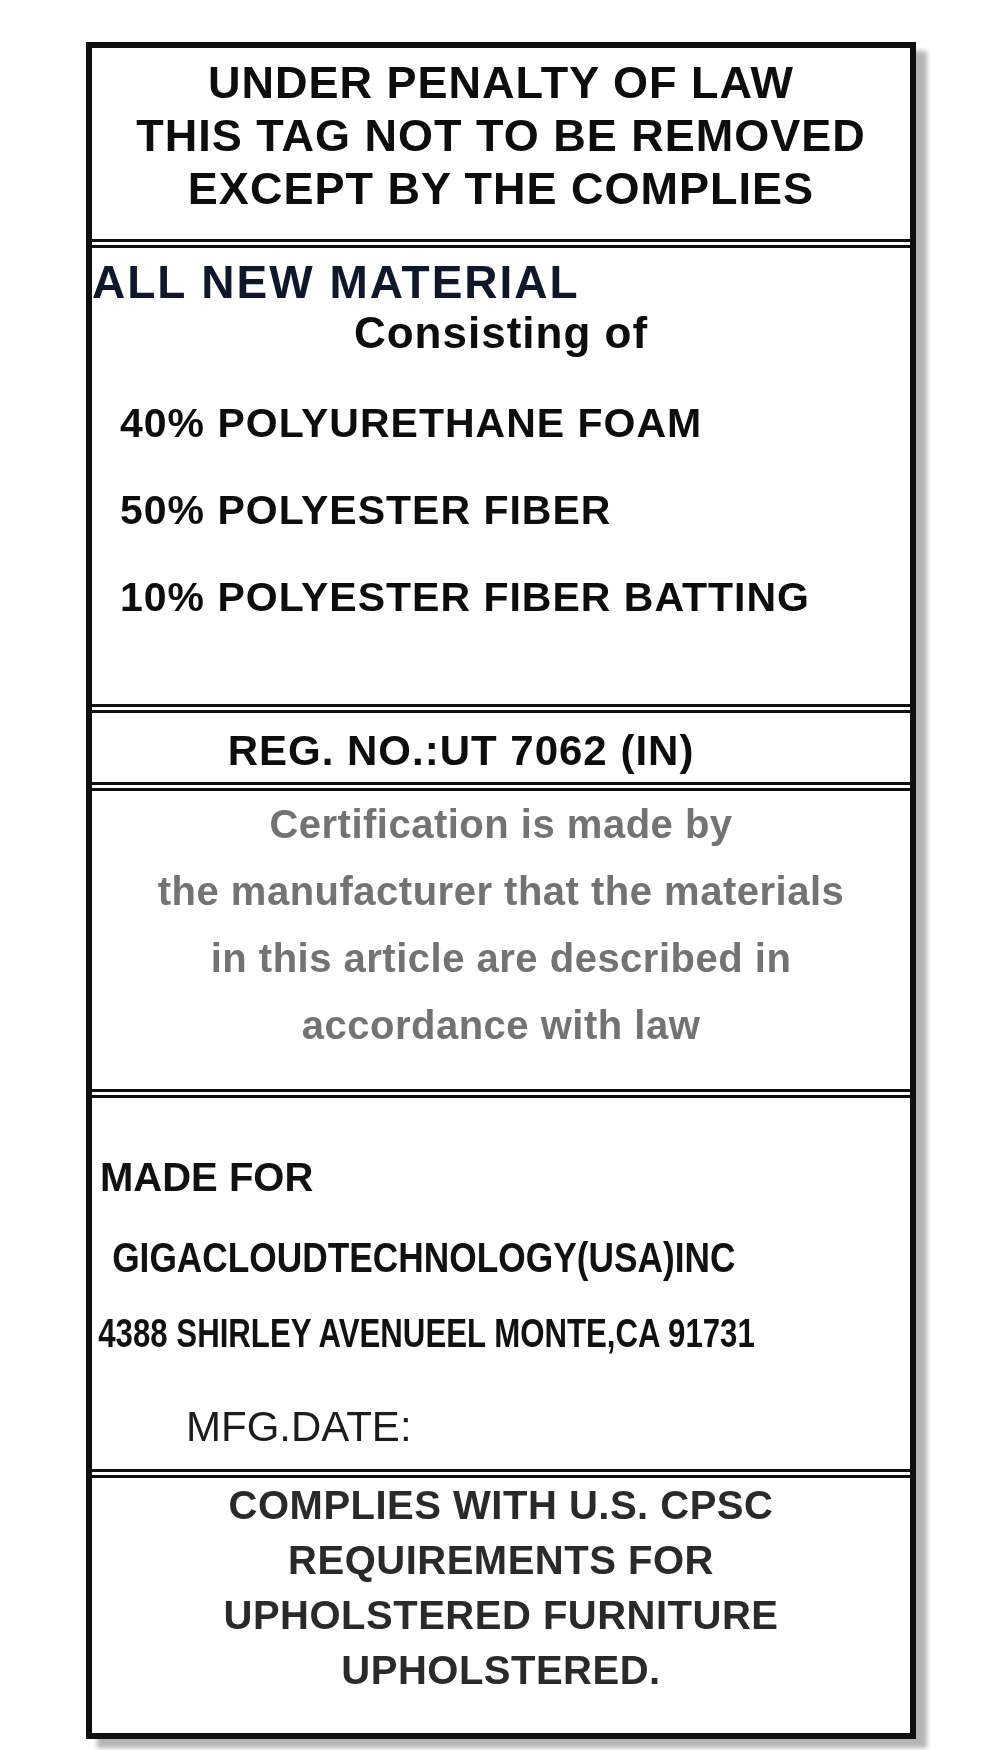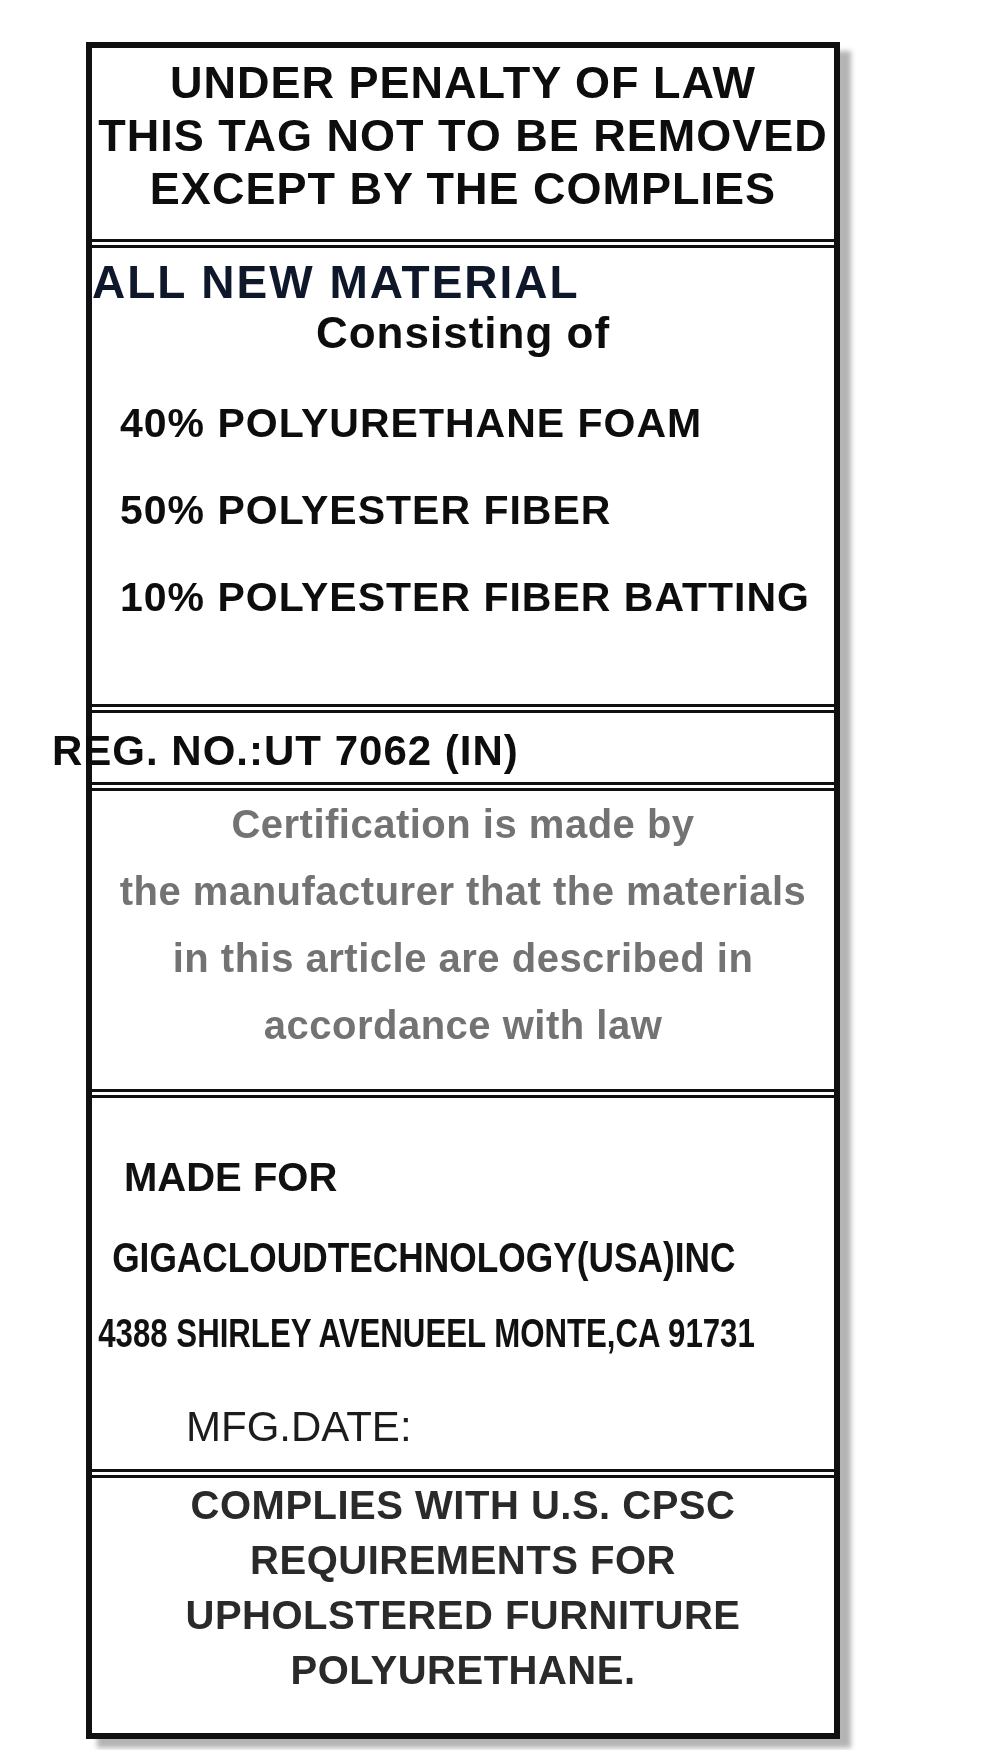--- a/index.html
+++ b/index.html
@@ -1,21 +1,21 @@
 <!DOCTYPE html>
 <html><head>
 <meta charset="utf-8">
 <style>
   html,body{margin:0;padding:0;background:#ffffff;}
   body{
     width:1000px;height:1750px;position:relative;overflow:hidden;
     font-family:"Liberation Sans", sans-serif;color:#141414;
   }
   .law-label{
-    position:absolute;left:86px;top:42px;width:754px;height:1697px;
+    position:absolute;left:86px;top:42px;width:830px;height:1697px;
     box-sizing:border-box;border:6px solid #101010;background:#fff;
     box-shadow:11px 9px 5px rgba(40,40,40,0.35);
     display:flex;flex-direction:column;
   }
   .section{box-sizing:border-box;flex:0 0 auto;}
   .section + .section{border-top:9px double #101010;}
 
   
   .sec-penalty{height:191px;padding-top:8px;}
   .penalty-line{
@@ -36,34 +36,34 @@
   .materials-items{margin-top:44px;padding-left:28px;}
   .materials-item{
     font-size:41px;font-weight:700;letter-spacing:1px;line-height:42px;
     margin-bottom:45px;white-space:nowrap;color:#0d0d0d;
   }
 
   
   .sec-registration{height:78px;padding-top:16px;}
   .registration-text{
     font-size:42px;font-weight:700;letter-spacing:1px;line-height:44px;
-    text-align:left;transform:translateX(-40px);color:#0d0d0d;white-space:nowrap;
+    text-align:center;transform:translateX(-40px);color:#0d0d0d;white-space:nowrap;
   }
 
   
   .sec-certification{height:307px;padding-top:0;}
   .certification-line{
     font-size:40px;font-weight:700;letter-spacing:0.5px;line-height:67px;
     text-align:center;color:#737373;white-space:nowrap;
   }
 
   
   .sec-manufacturer{height:380px;padding-top:57px;}
   .made-for{
-    font-size:40px;font-weight:700;line-height:44px;padding-left:32px;
+    font-size:40px;font-weight:700;line-height:44px;padding-left:8px;
     color:#111;white-space:nowrap;
   }
   .manufacturer-name{
     font-size:42px;font-weight:700;line-height:46px;margin-top:36px;padding-left:24px;
     transform:scaleX(0.84);transform-origin:left center;white-space:nowrap;color:#111;
   }
   .manufacturer-address{
     font-size:40px;font-weight:700;line-height:44px;margin-top:30px;padding-left:8px;
     transform:scaleX(0.78);transform-origin:left center;white-space:nowrap;color:#111;
   }
@@ -115,16 +115,16 @@
     <div class="made-for">MADE FOR</div>
     <div class="manufacturer-name">GIGACLOUDTECHNOLOGY(USA)INC</div>
     <div class="manufacturer-address">4388 SHIRLEY AVENUEEL MONTE,CA 91731</div>
     <div class="mfg-date">MFG.DATE:</div>
   </div>
 
   <div class="section sec-compliance">
     <div class="compliance-line">COMPLIES WITH U.S. CPSC</div>
     <div class="compliance-line">REQUIREMENTS FOR</div>
     <div class="compliance-line">UPHOLSTERED FURNITURE</div>
-    <div class="compliance-line">POLYURETHANE.</div>
+    <div class="compliance-line">UPHOLSTERED.</div>
   </div>
 
 </div>
 
 </body></html>

